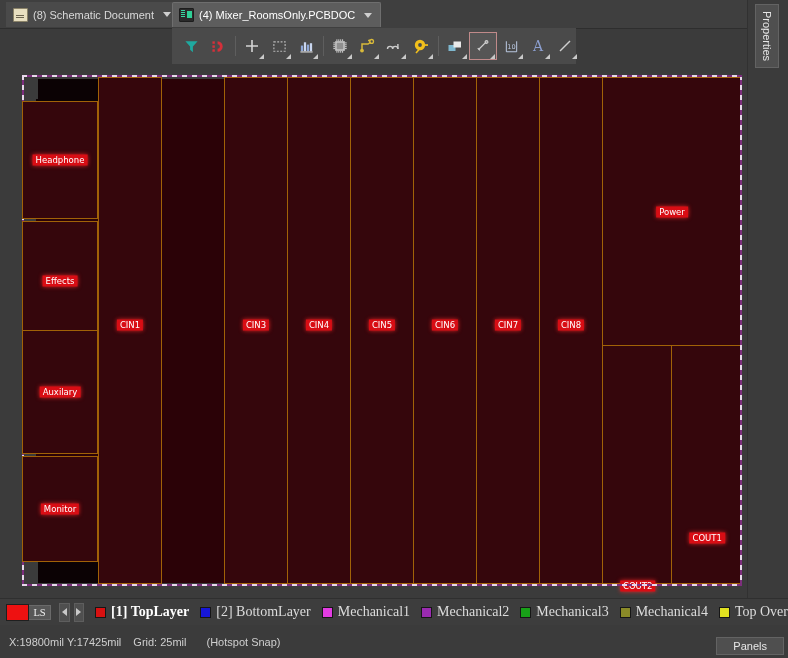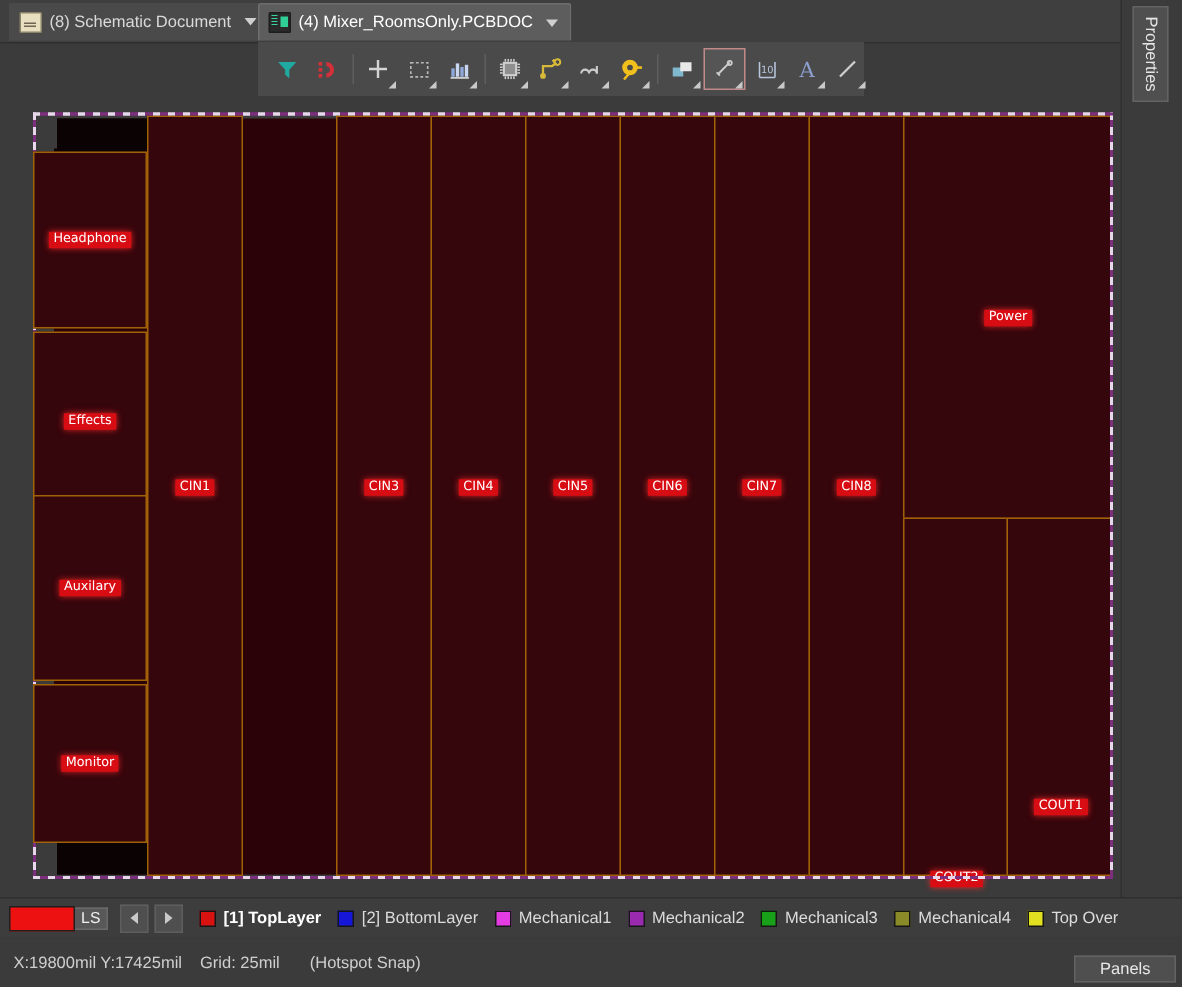--- a/index.html
+++ b/index.html
@@ -96,38 +96,39 @@
   .dash{position:absolute;}
   .dash.h{height:2px;background:repeating-linear-gradient(to right,#e6d8ea 0 5px,#7d2e7d 5px 10px);}
   .dash.v{width:2px;background:repeating-linear-gradient(to bottom,#e6d8ea 0 5px,#7d2e7d 5px 10px);}
 
   
   .layerbar{
     position:absolute;left:0;top:598px;width:788px;height:27px;
     background:#3d3d3d;border-top:1px solid #2f2f2f;
     display:flex;align-items:center;padding-left:6px;box-sizing:border-box;
     overflow:hidden;
+    font-family:Liberation Serif, serif;
   }
   .lscolor{width:42px;height:15px;background:#ee1111;border:1px solid #1f1f1f;}
   .lslabel{
     height:15px;min-width:22px;background:#585858;border:1px solid #6a6a6a;border-left:none;
     color:#f0f0f0;font-size:10.5px;display:flex;align-items:center;justify-content:center;
     padding:0 4px;box-sizing:border-box;
   }
   .arrowbtn{
     width:17px;height:17px;background:#4f4f4f;border:1px solid #5e5e5e;
     display:flex;align-items:center;justify-content:center;margin-left:4px;
   }
   .arrowbtn.first{margin-left:8px;}
   .arrowbtn .ar{width:0;height:0;border-top:4px solid transparent;border-bottom:4px solid transparent;}
   .ar.left{border-right:5px solid #c9c9c9;}
   .ar.right{border-left:5px solid #c9c9c9;}
   .layitem{display:flex;align-items:center;gap:5px;margin-left:11px;white-space:nowrap;flex:0 0 auto;}
   .sw{width:11px;height:11px;border:1px solid #161616;box-sizing:border-box;}
-  .laytext{font-size:11px;color:#dcdcdc;}
+  .laytext{font-size:14px;color:#dcdcdc;}
   .laytext.cur{color:#ffffff;font-weight:bold;}
 
   
   .statusbar{
     position:absolute;left:0;top:625px;width:788px;height:33px;
     background:#3b3b3b;
     display:flex;align-items:center;
     color:#cfcfcf;font-size:11px;
   }
   .st{margin-left:12px;white-space:nowrap;}

